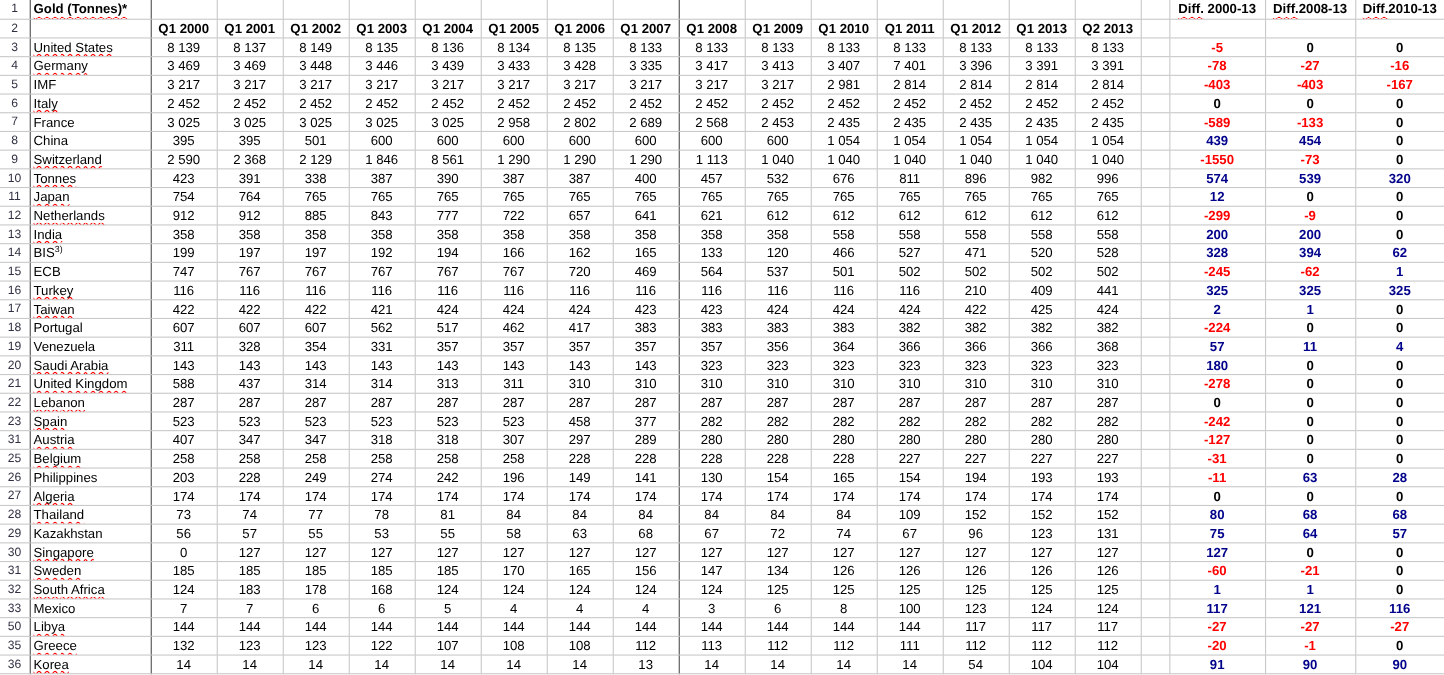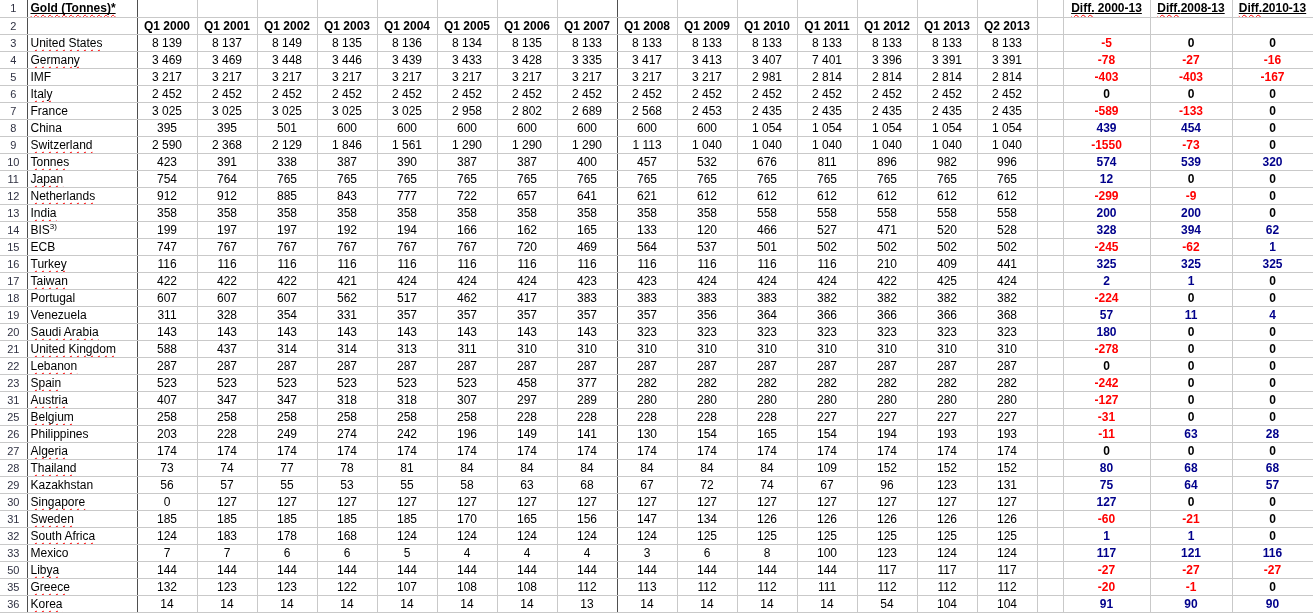--- a/index.html
+++ b/index.html
@@ -14,21 +14,21 @@
     height:17px;padding:0 2px;
     border-right:1px solid var(--grid);
     border-bottom:1px solid var(--grid);
     font-size:12px;line-height:16px;white-space:nowrap;overflow:hidden;
     color:#000;text-align:center;vertical-align:middle;
   }
   td.country{text-align:left;padding-left:3px}
   td.rownum{font-size:11px;color:#2f3142}
   td.dark{border-right-color:var(--dark)}
   .b{font-weight:bold}
-  .u{text-decoration:underline;text-decoration-thickness:1px}
+  .u{text-decoration-thickness:1px}
   .wavy{
     text-decoration-line:underline;text-decoration-style:wavy;
     text-decoration-color:#FF0000;text-decoration-thickness:1px;
     text-decoration-skip-ink:none;text-underline-offset:2px;
   }
   .neg{color:var(--neg)} .pos{color:var(--pos)} .zero{color:var(--zero)}
   sup{font-size:8px;line-height:0;vertical-align:super}
 </style>
 </head>
 <body>
@@ -242,21 +242,21 @@
         <td class="b pos">454</td>
         <td class="b zero">0</td>
       </tr>
       <tr>
         <td class="rownum dark">9</td>
         <td class="country dark"><span class="wavy">Switzerland</span></td>
         <td>2 590</td>
         <td>2 368</td>
         <td>2 129</td>
         <td>1 846</td>
-        <td>1 561</td>
+        <td>8 561</td>
         <td>1 290</td>
         <td>1 290</td>
         <td class="dark">1 290</td>
         <td>1 113</td>
         <td>1 040</td>
         <td>1 040</td>
         <td>1 040</td>
         <td>1 040</td>
         <td>1 040</td>
         <td>1 040</td>

